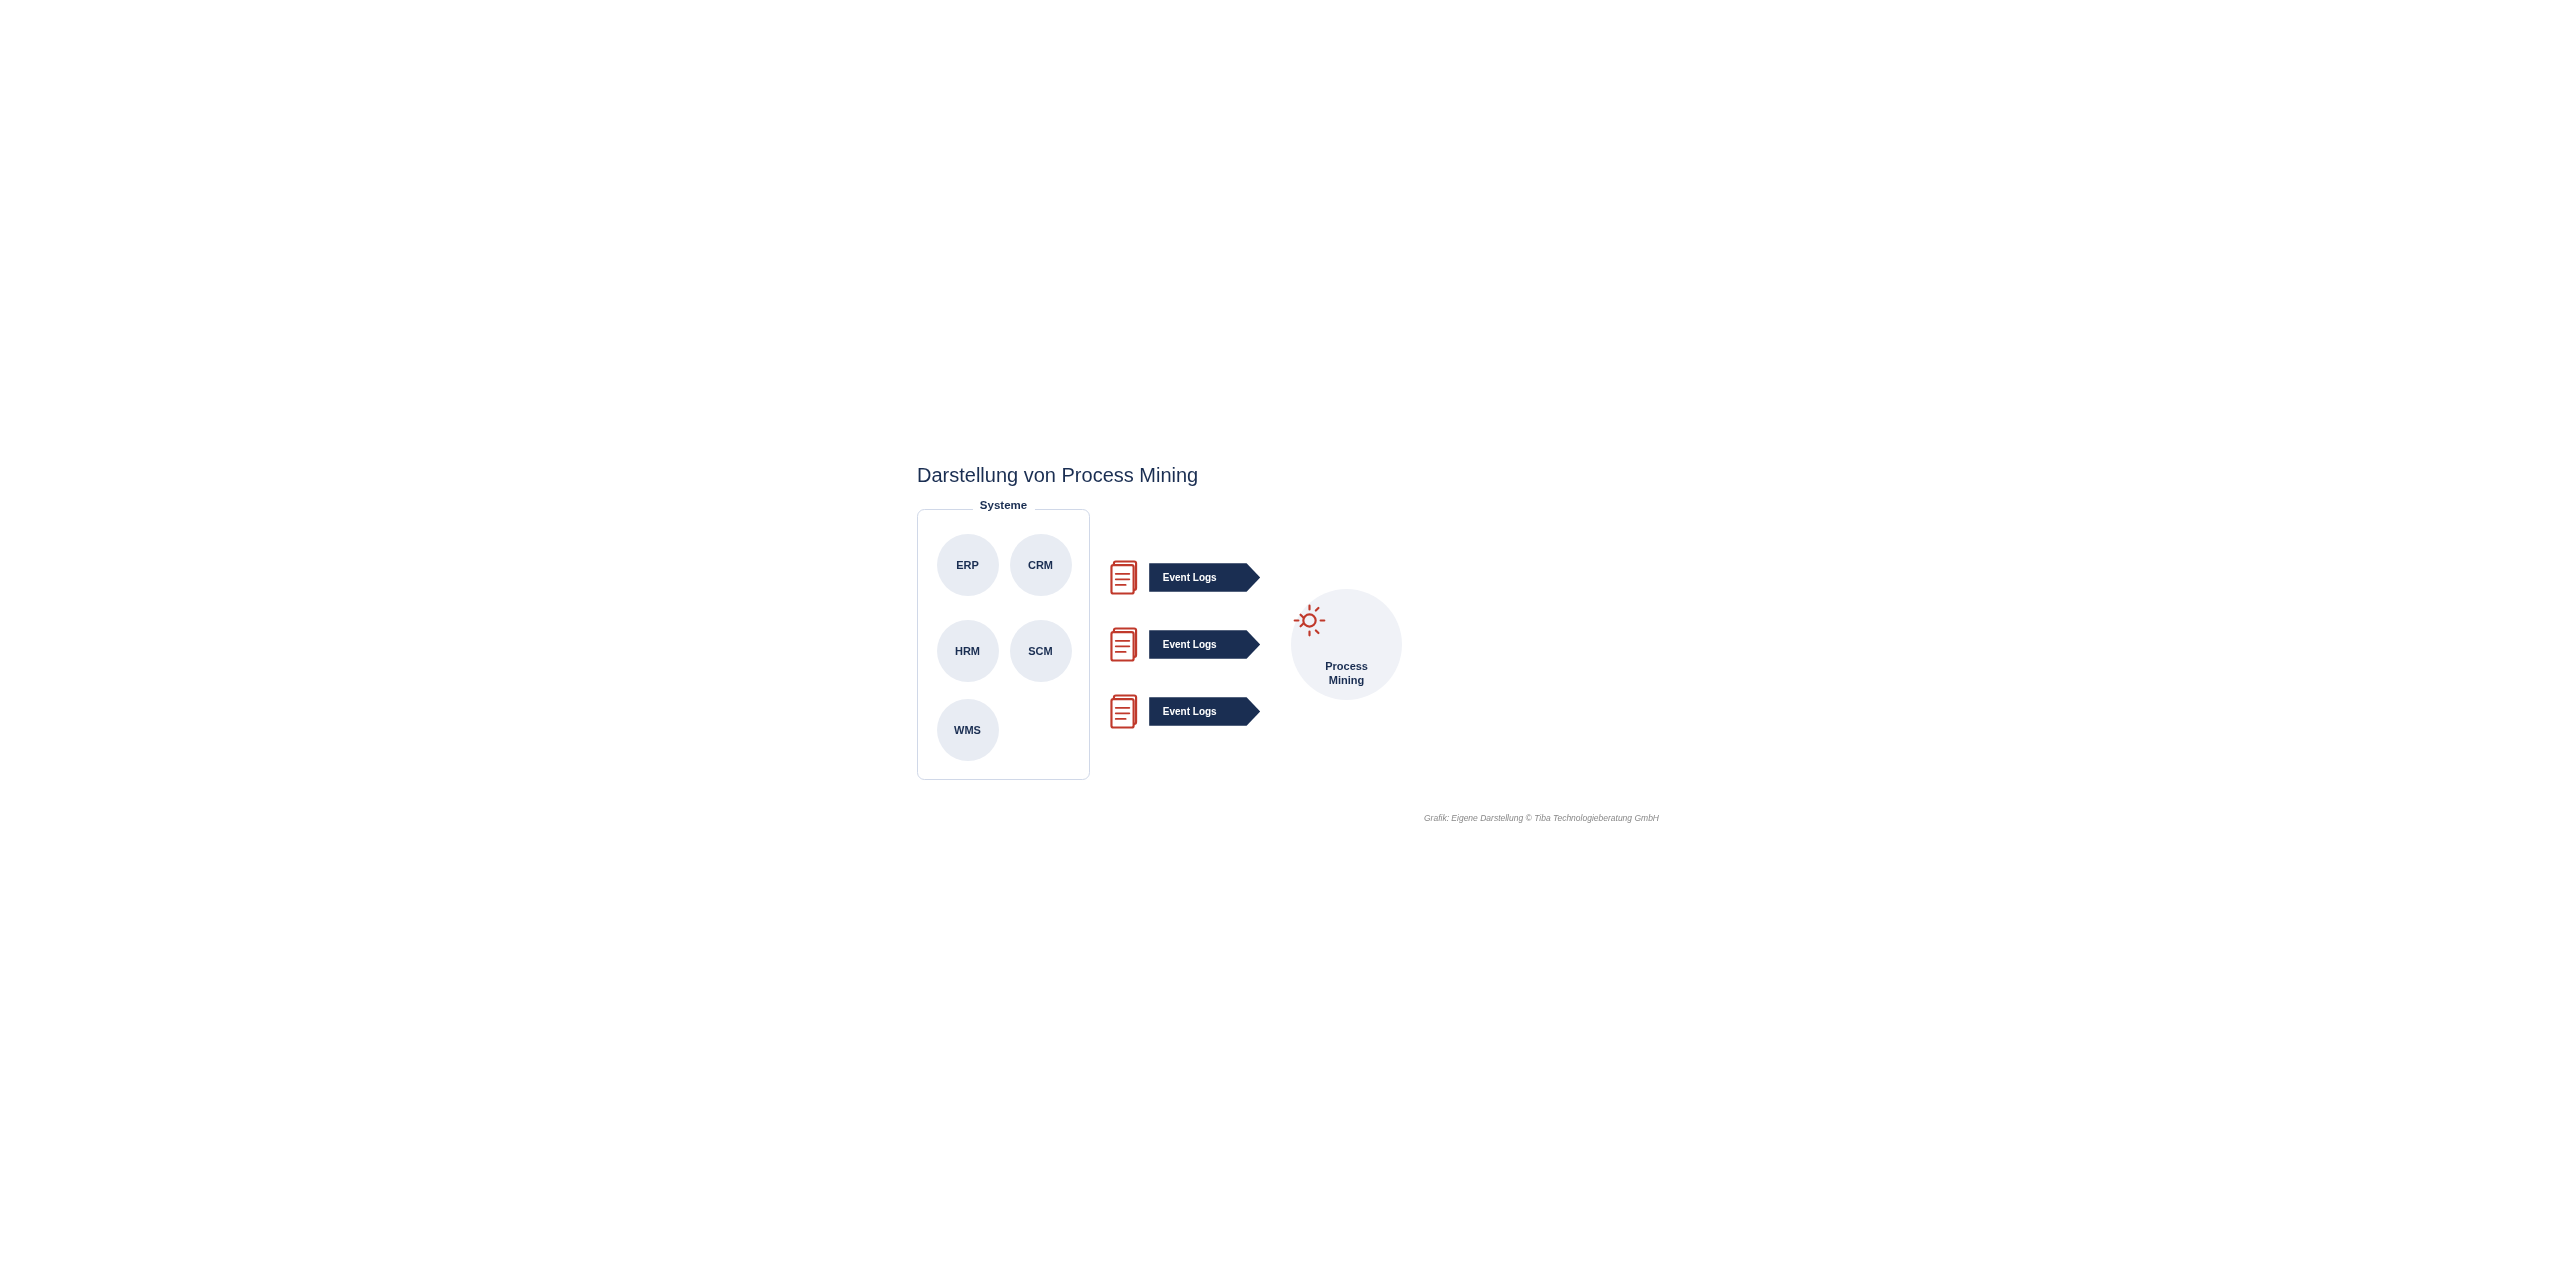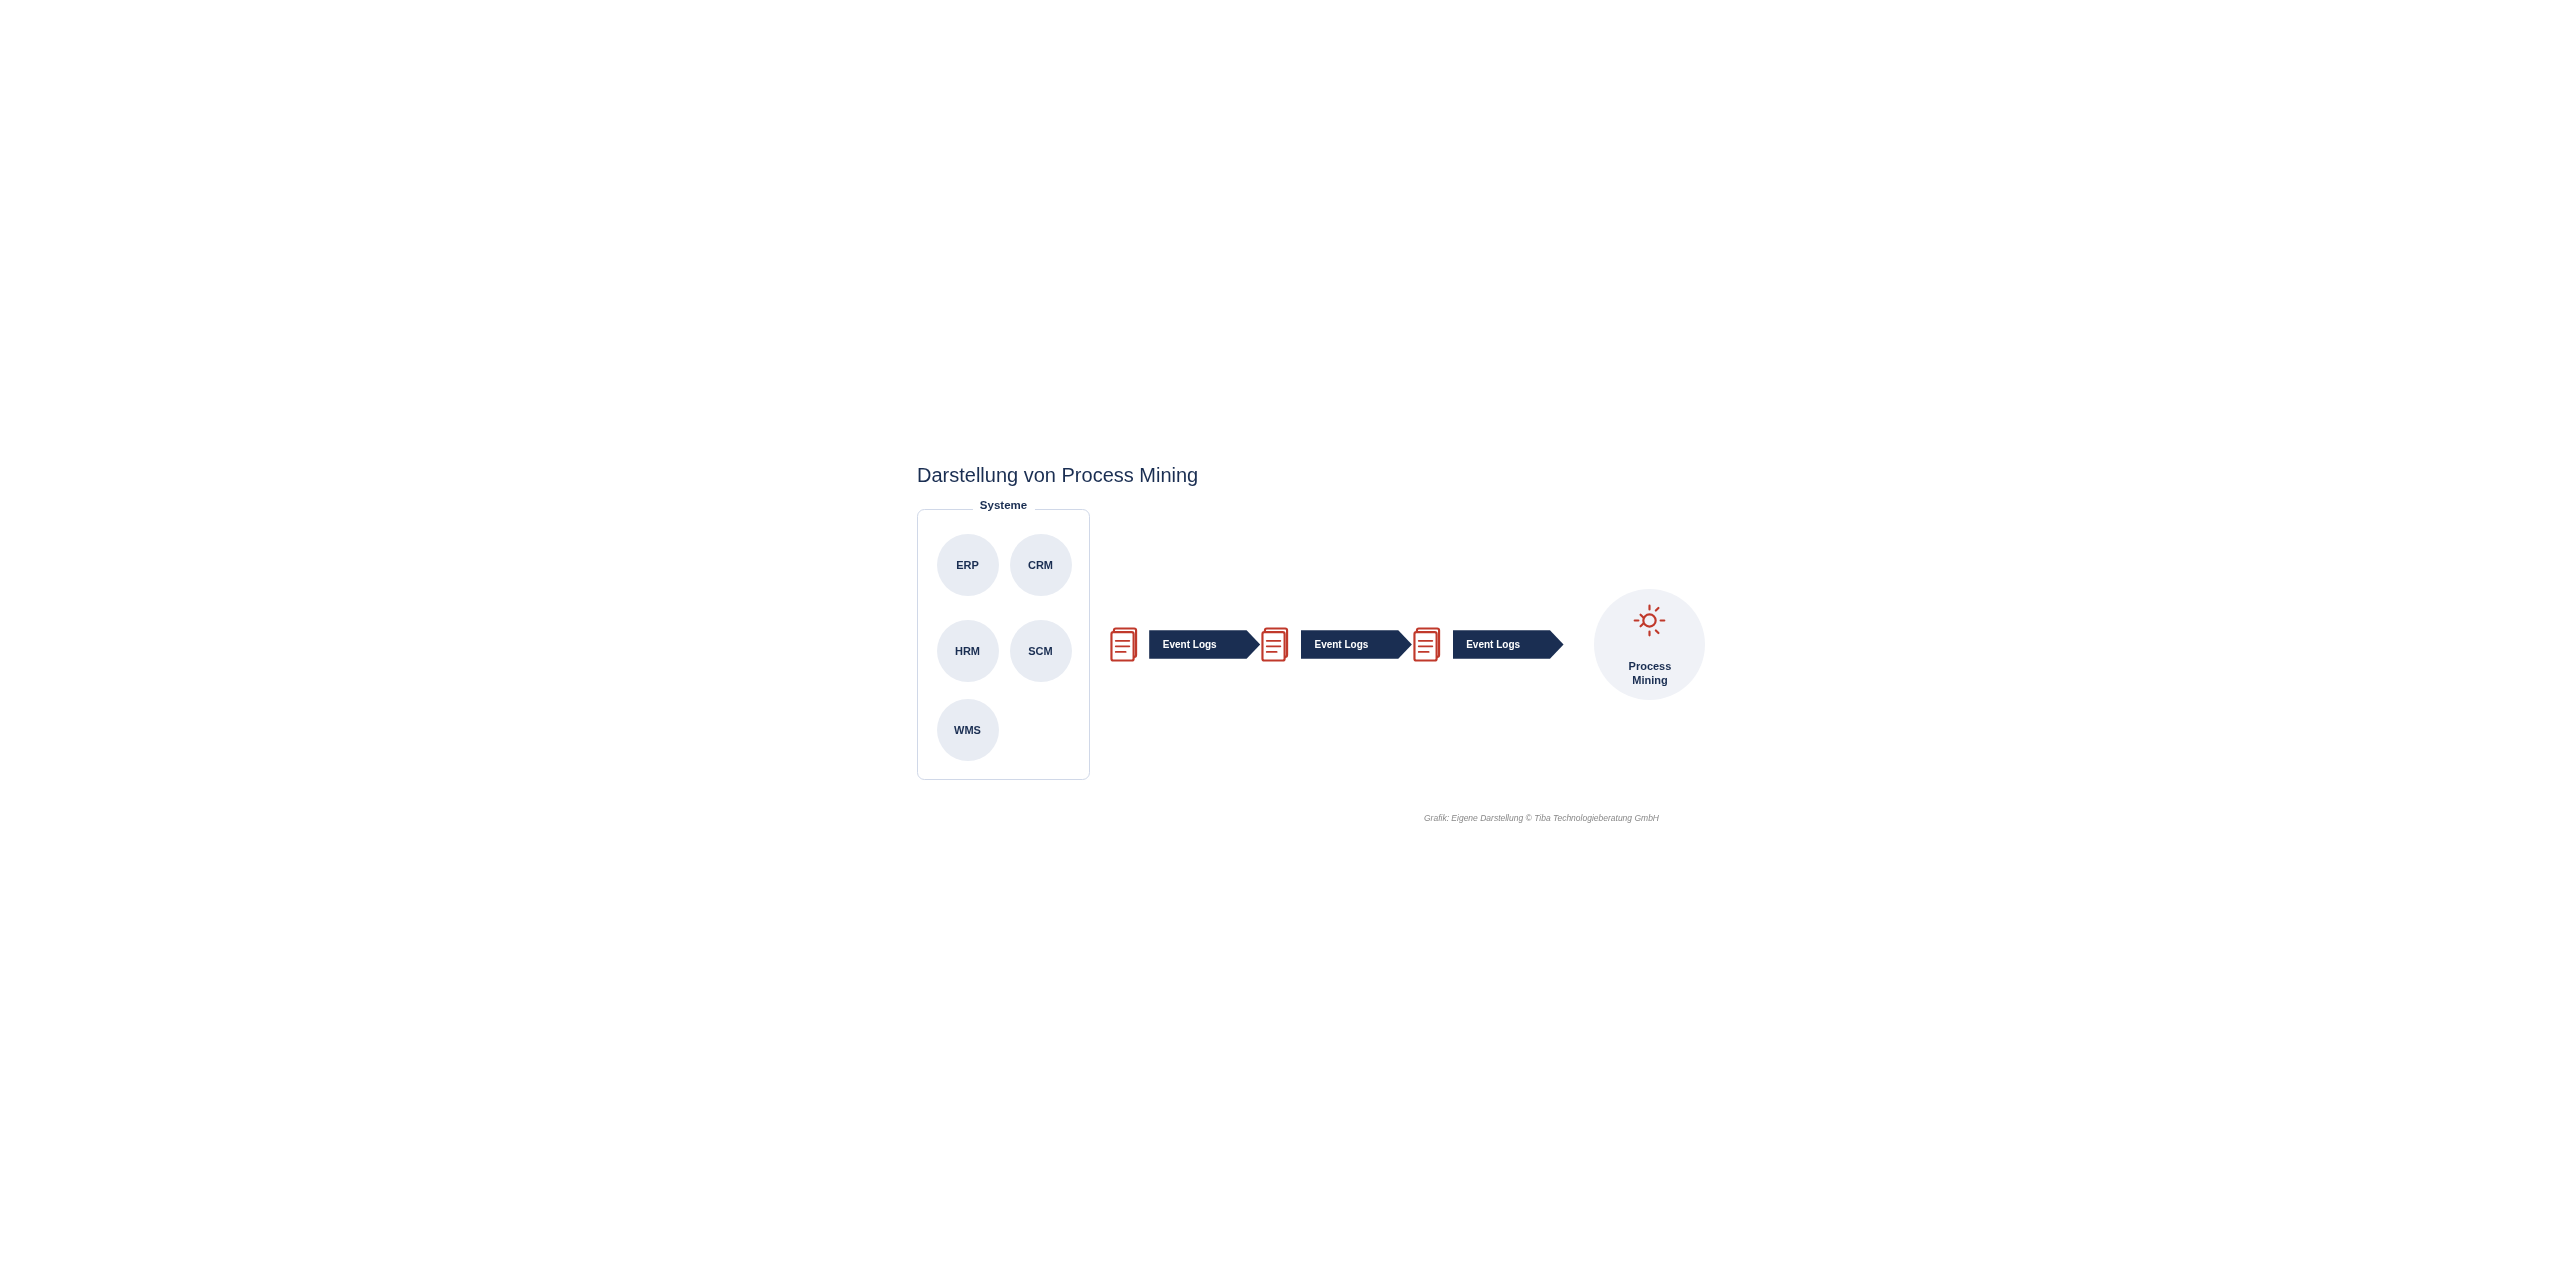--- a/index.html
+++ b/index.html
@@ -77,21 +77,22 @@
       color: #1a2e52;
     }
 
     .system-circle.offset {
       margin-top: 12.4px;
     }
 
     
     .middle-section {
       display: flex;
-      flex-direction: row;
+      flex-direction: column;
+      gap: 30px;
       align-items: center;
       margin: 0 18.5px;
     }
 
     .event-row {
       display: flex;
       align-items: center;
       gap: 8.7px;
     }
 
@@ -125,21 +126,20 @@
       margin: 0 12.4px;
     }
 
     .pm-circle {
       width: 111px;
       height: 111px;
       border-radius: 50%;
       background: #f0f2f7;
       display: flex;
       flex-direction: column;
-      align-items: center;
       justify-content: center;
       gap: 20px;
     }
 
     .pm-text {
       font-size: 1.1rem;
       font-weight: 600;
       color: #1a2e52;
       text-align: center;
       line-height: 1.3;

